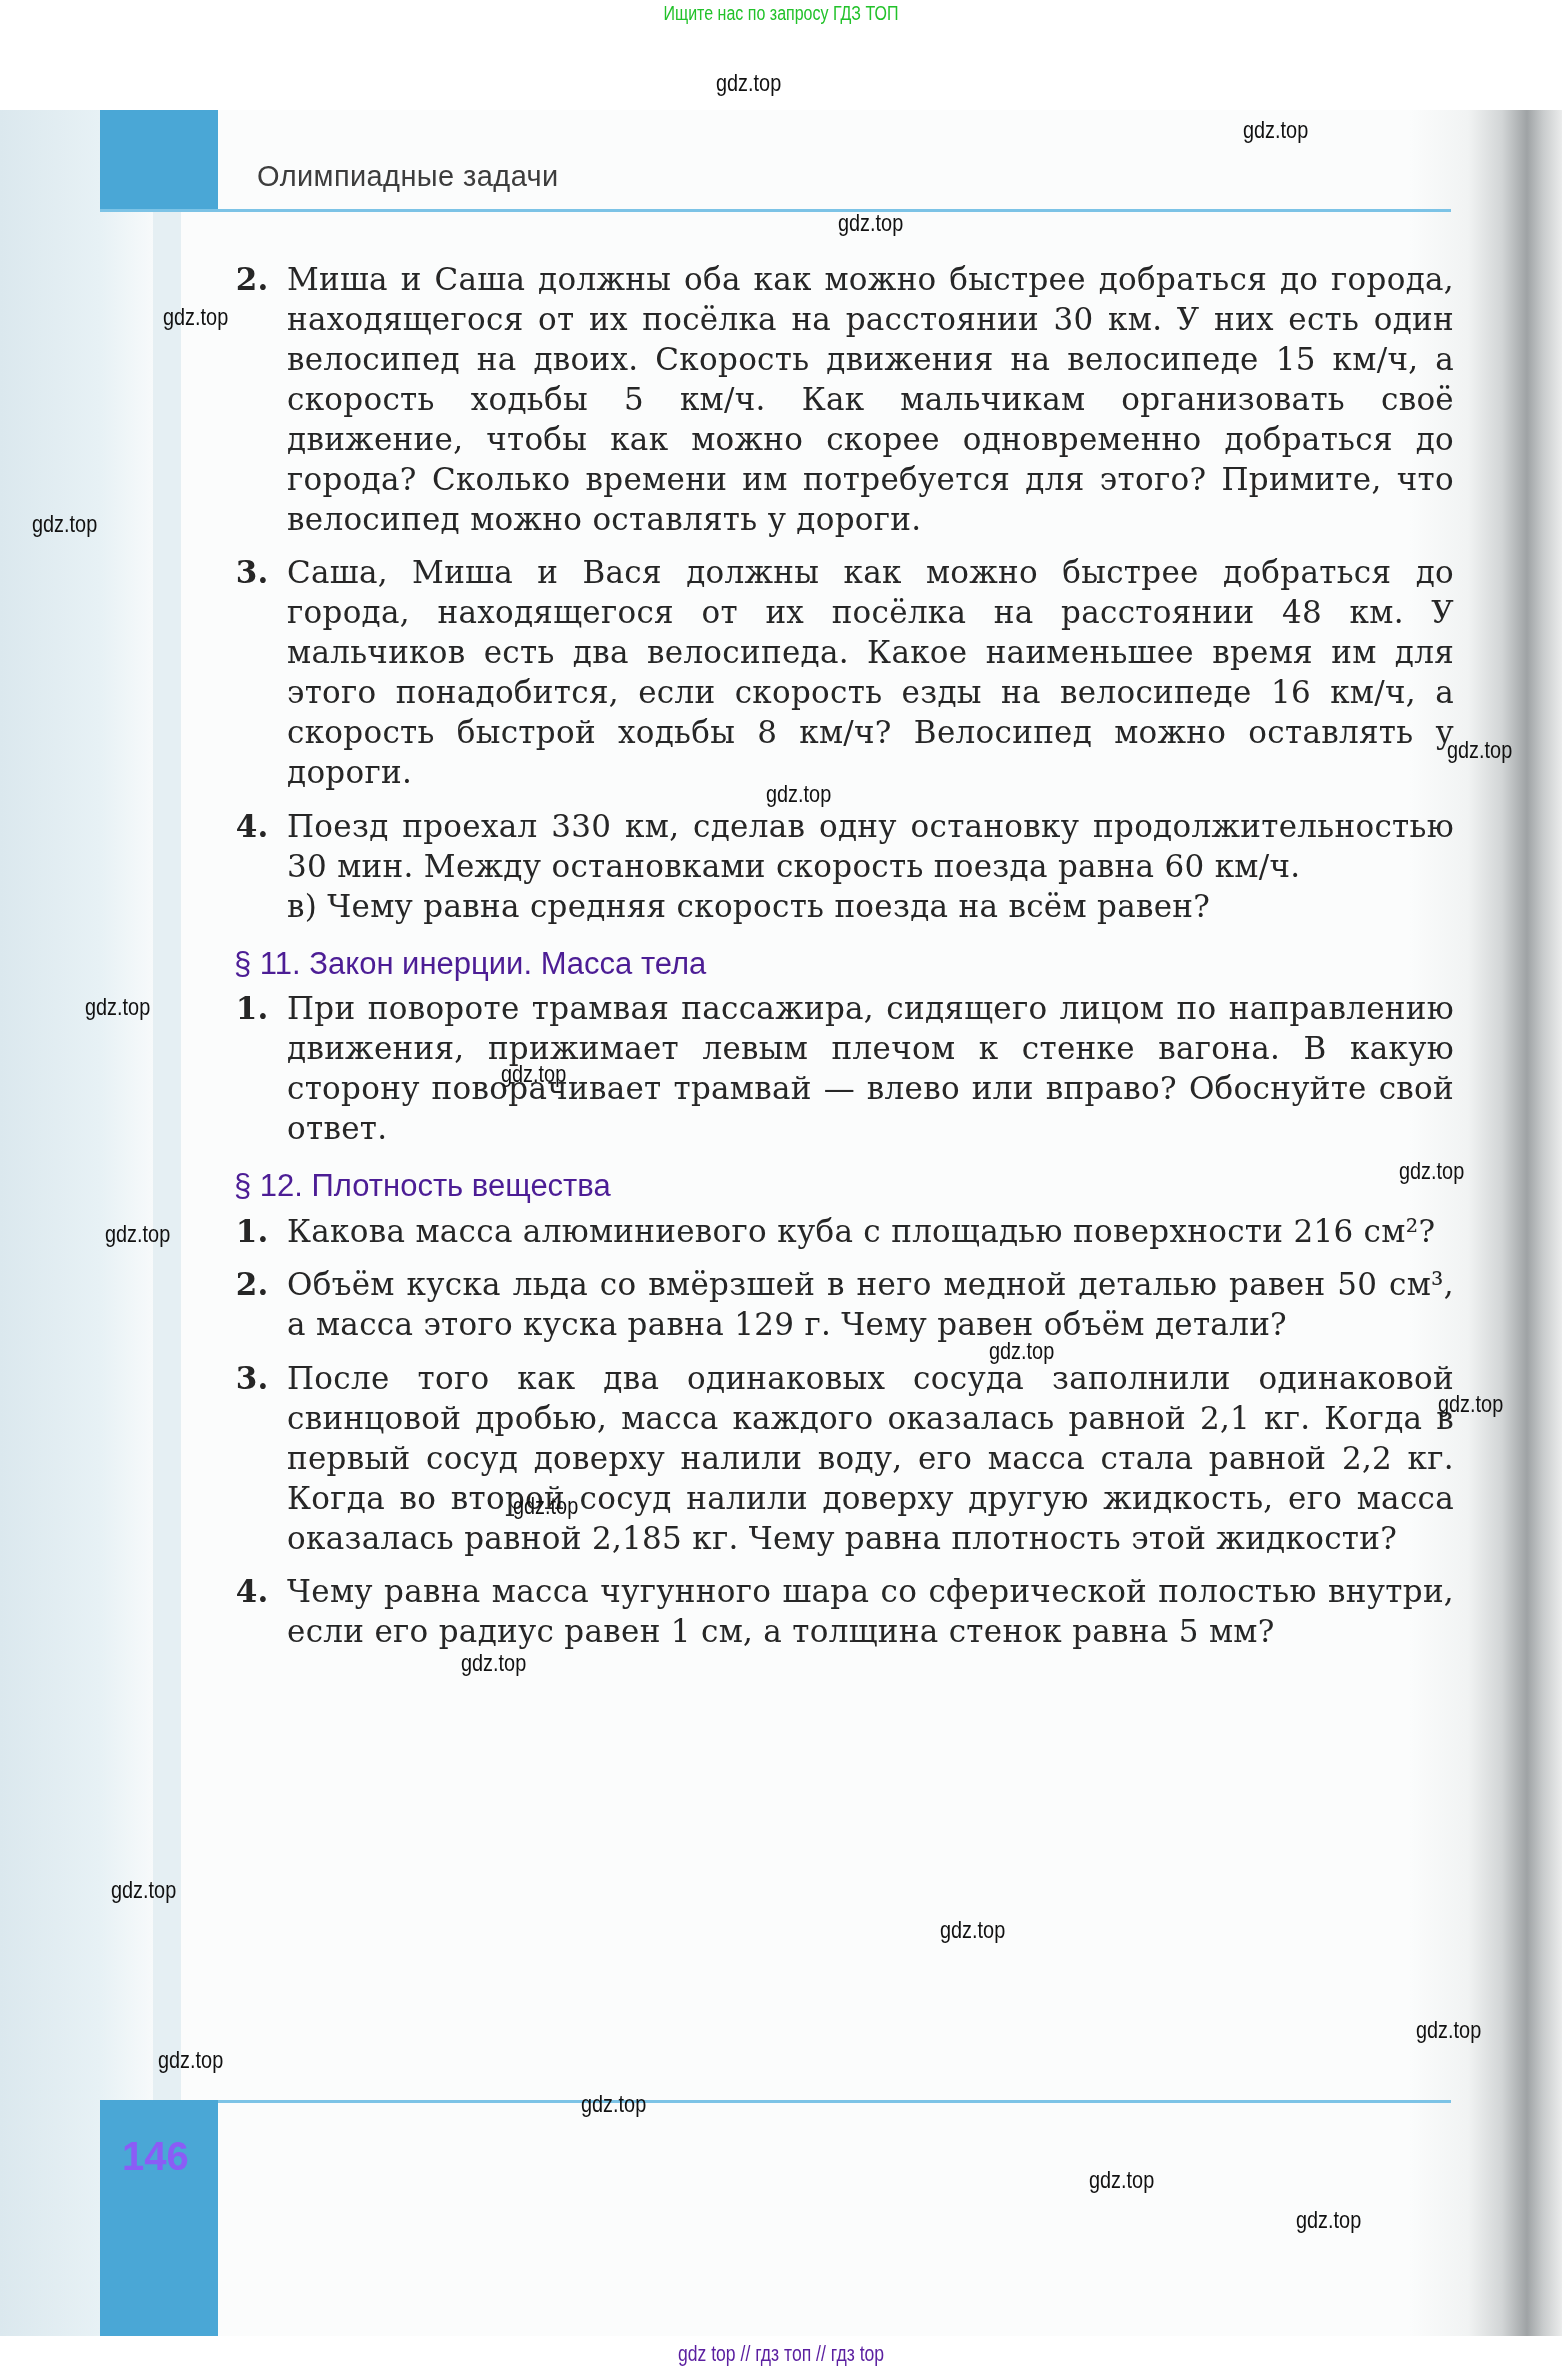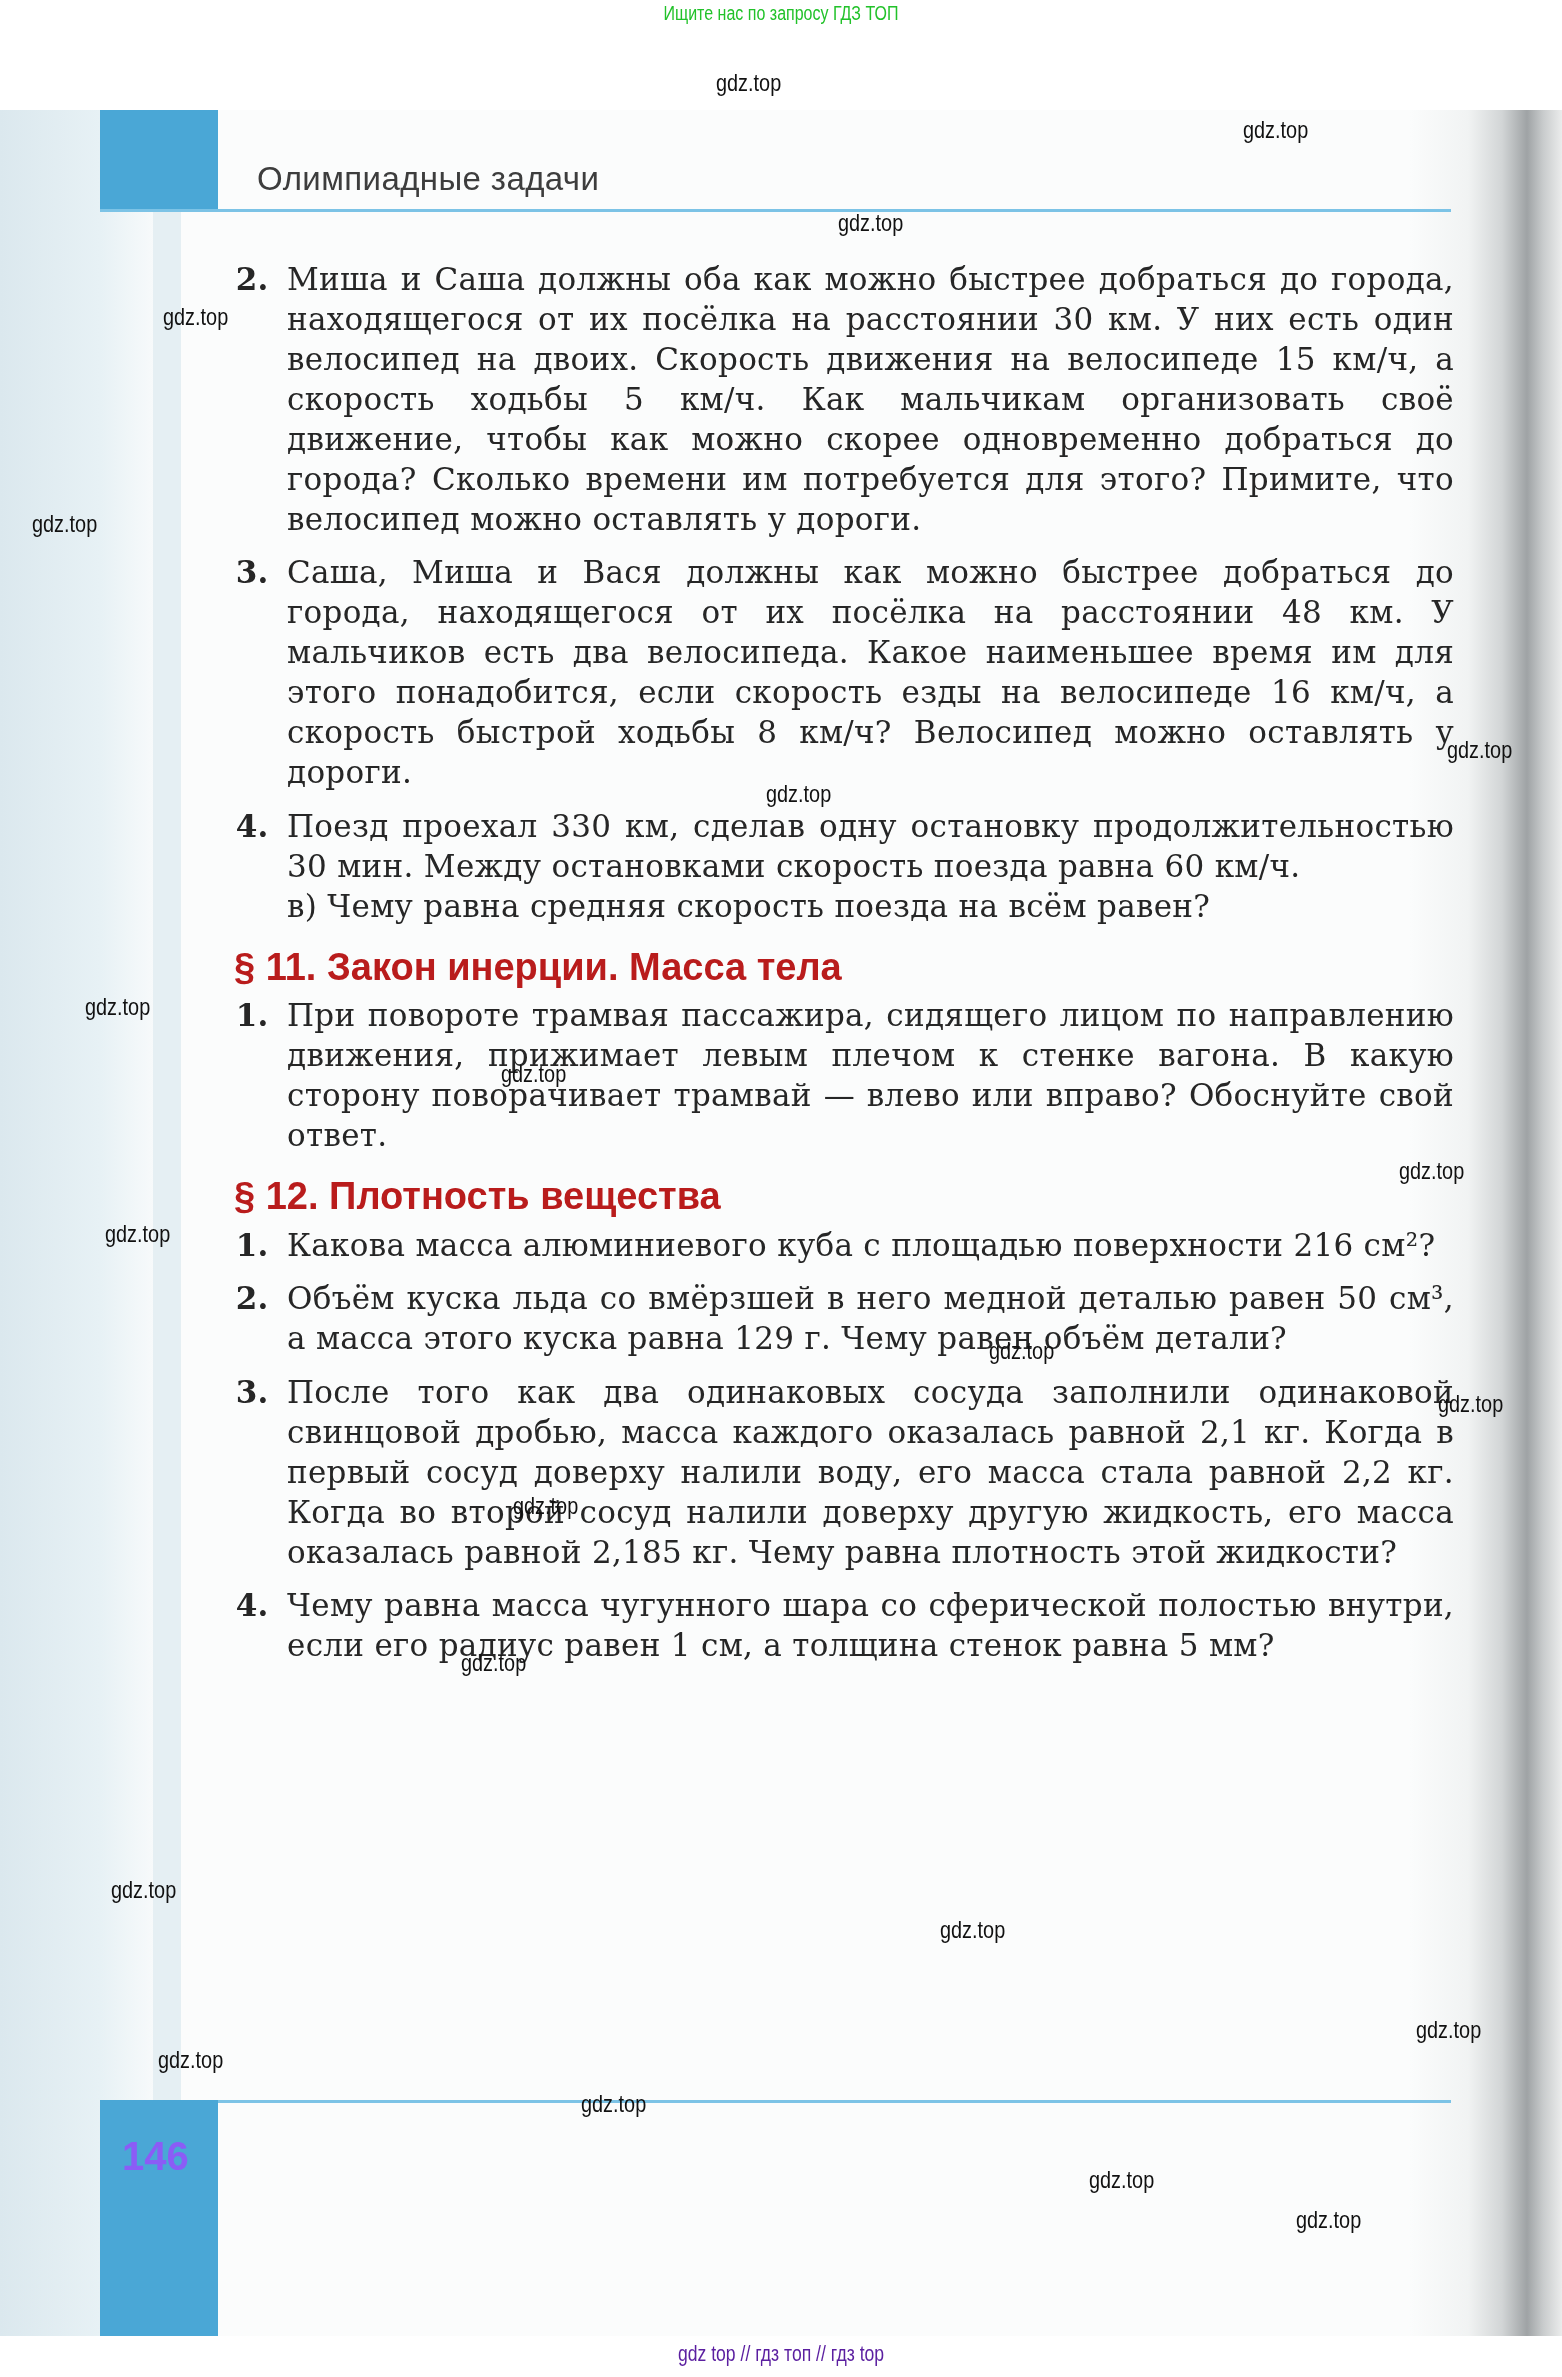--- a/index.html
+++ b/index.html
@@ -5,32 +5,32 @@
   html, body { margin:0; padding:0; }
   body { width:1562px; height:2377px; position:relative; background:#ffffff; overflow:hidden;
          font-family:"DejaVu Serif", serif; }
   .banner { position:absolute; top:1.7px; left:0; width:1562px; text-align:center;
             font-family:"Liberation Sans", sans-serif; font-size:20px; color:#22c22a; transform:scaleX(0.8); }
   .page { position:absolute; left:0; top:110px; width:1562px; height:2226px;
           background:linear-gradient(90deg,#dbe8ee 0px,#e7f1f5 100px,#fbfcfc 167px,#fbfcfc 1410px,#f1f3f3 1468px,#d2d5d6 1502px,#9fa3a5 1527px,#c8cbcc 1543px,#ebecec 1562px); }
   .sideband { position:absolute; left:153px; top:0; width:28px; height:2226px; background:#e5eff3; }
   .blue-top { position:absolute; left:100px; top:110px; width:118px; height:102px; background:#4aa7d6; }
   .header-title { position:absolute; left:257px; top:160px; font-family:"Liberation Sans", sans-serif;
-                  font-size:33px; color:#3d3d3d; letter-spacing:0.4px; }
+                  font-size:29px; color:#3d3d3d; letter-spacing:0.4px; }
   .rule-top { position:absolute; left:100px; top:209px; width:1351px; height:3.3px; background:#7cc3e6; }
   .blue-bottom { position:absolute; left:100px; top:2100px; width:118px; height:236px; background:#4aa7d6; }
   .rule-bottom { position:absolute; left:100px; top:2100px; width:1351px; height:3.3px; background:#7cc3e6; }
   .page-num { position:absolute; left:122px; top:2134px; font-family:"Liberation Sans", sans-serif;
               font-weight:bold; font-size:40px; color:#8b5cf6; }
   .content { position:absolute; left:234px; top:259px; width:1220px; color:#262626; }
   .task { position:relative; padding-left:53px; font-size:31px; line-height:40px; text-align:justify;
           letter-spacing:0.3px; margin-bottom:13.3px; }
   .task .num { position:absolute; left:1.7px; top:0; font-weight:bold; }
   .task .sub { display:block; padding-left:0; }
-  .section { font-family:"Liberation Sans", sans-serif; font-weight:bold; font-size:38px; color:#b91c1c;
+  .section { font-family:"Liberation Sans", sans-serif; font-weight:normal; font-size:31px; color:#4c1d95;
              margin:20px 0 6.7px 0; }
   .wm { position:absolute; font-family:"Liberation Sans", sans-serif; font-size:23.4px; color:#111;
         transform:scaleX(0.85); transform-origin:left top; }
   .footer { position:absolute; top:2341px; left:0; width:1562px; text-align:center;
             font-family:"Liberation Sans", sans-serif; font-size:22px; color:#5b1fa0; transform:scaleX(0.8); }
 </style>
 </head>
 <body>
 
 <div class="banner">Ищите нас по запросу ГДЗ ТОП</div>

